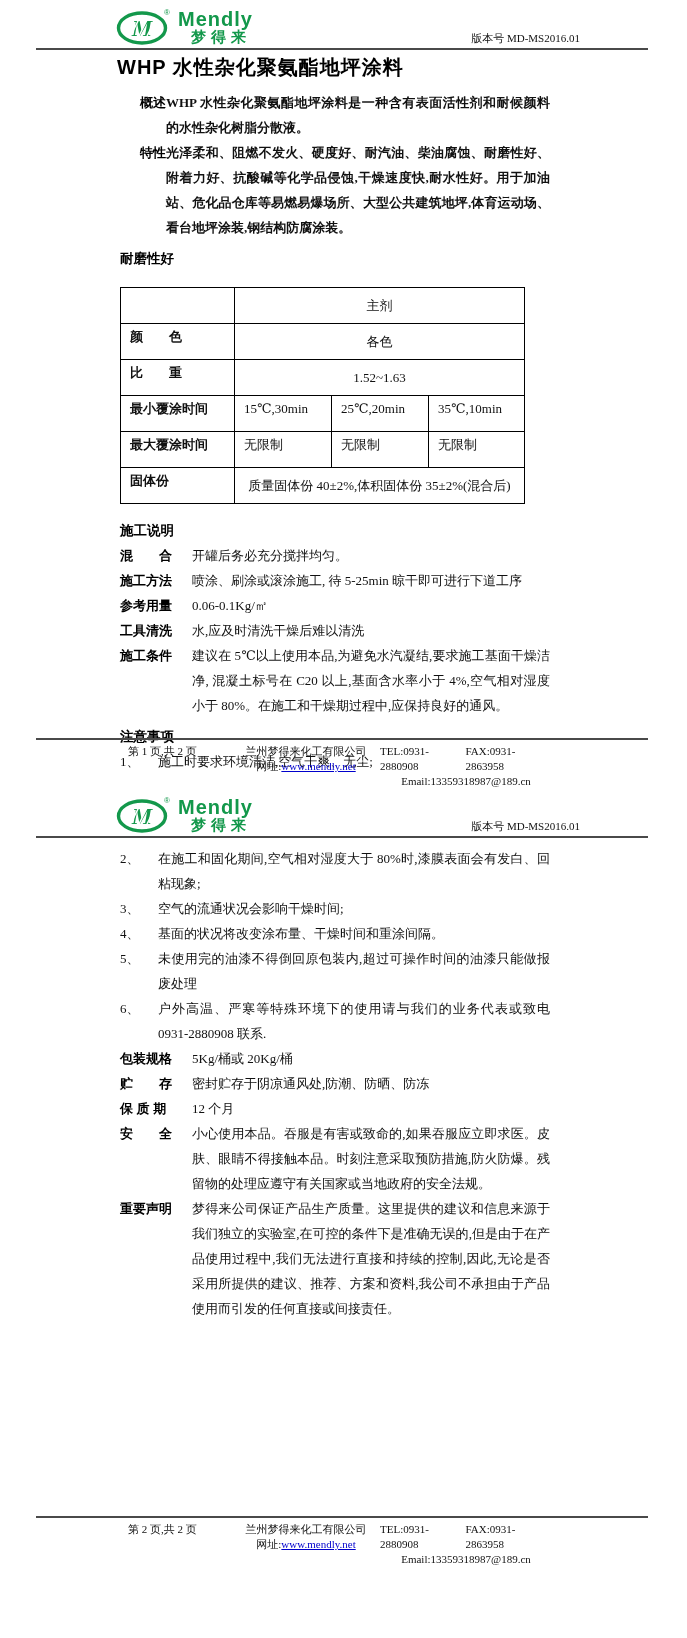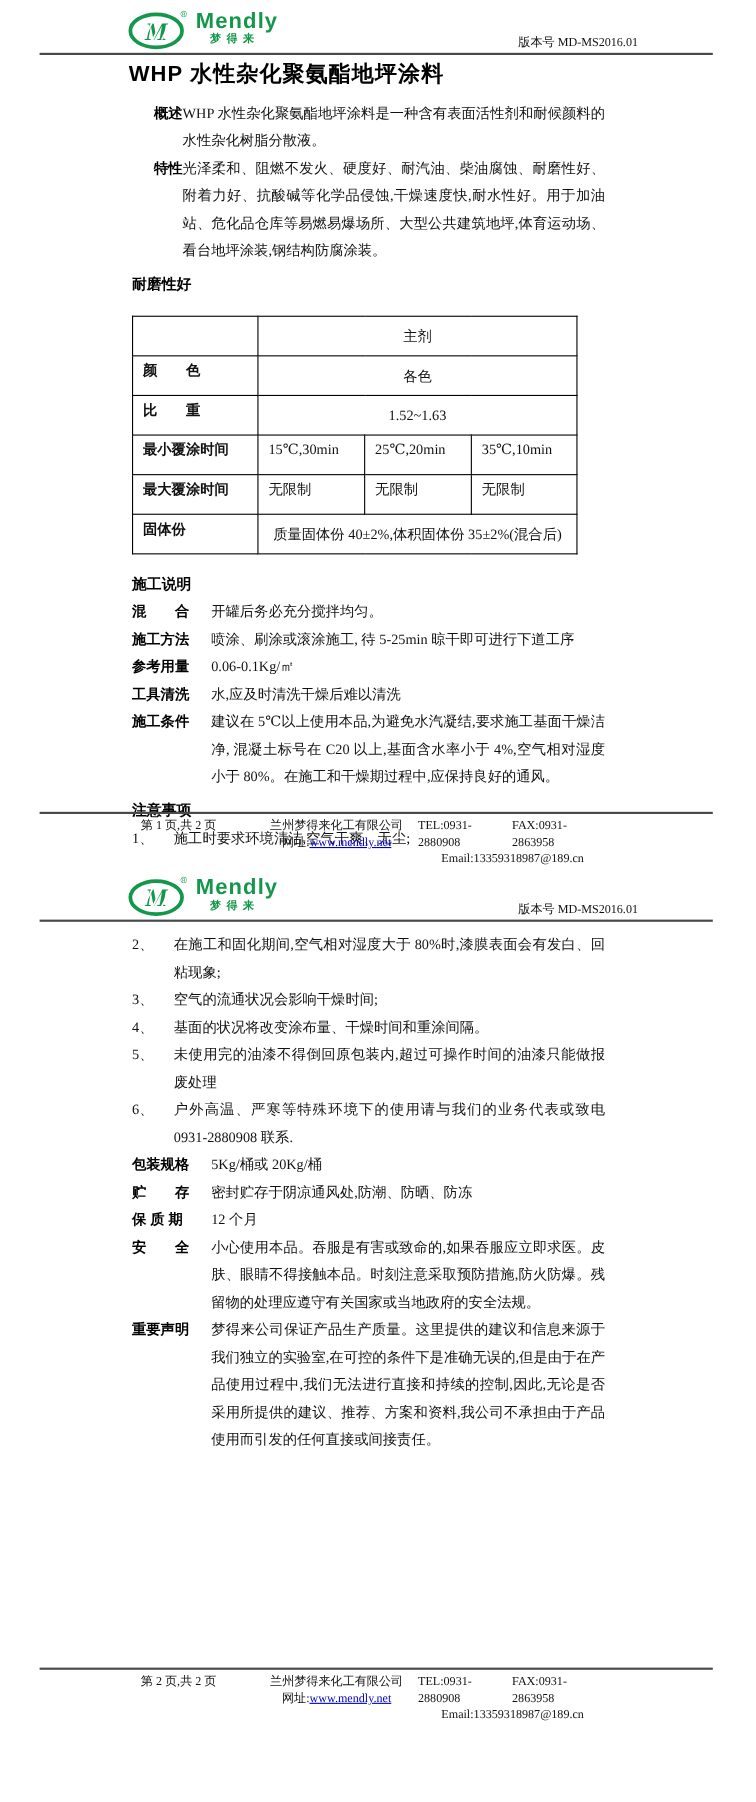--- a/index.html
+++ b/index.html
@@ -11,22 +11,22 @@
   .page { position:absolute; left:0; width:687px; }
   #page1 { top:0; height:780px; }
   #page2 { top:780px; height:858px; }
 
   
   .logo { position:absolute; left:116px; top:6px; display:flex; gap:4px; }
   #page2 .logo { top:14px; }
   .logo-text { display:flex; flex-direction:column; margin-top:3px; }
   .logo-name { font-family:"Liberation Sans",sans-serif; font-weight:bold;
                font-size:20px; line-height:20px; color:var(--brand); letter-spacing:1px; }
-  .logo-cn   { font-family:Liberation Mono, monospace; font-weight:bold;
-               font-size:10px; line-height:16px; color:var(--brand);
+  .logo-cn   { font-family:Liberation Sans, sans-serif; font-weight:bold;
+               font-size:15px; line-height:16px; color:var(--brand);
                letter-spacing:5px; margin-left:13px; }
   .version { position:absolute; top:31px; right:107px; font-size:11px; }
   #page2 .version { top:39px; }
   .hrule { position:absolute; top:48px; left:36px; right:39px;
            border-top:2px solid #4a4a4a; height:0; }
   #page2 .hrule { top:56px; }
 
   
   .title { position:absolute; top:54px; left:117px; margin:0;
            font-family:"Liberation Sans",sans-serif; font-size:20px;
@@ -37,21 +37,21 @@
 
   .heading { font-family:"Liberation Sans",sans-serif; font-size:13.5px;
              font-weight:bold; line-height:25px; margin:0; color:#000; }
   .h-tech { margin-top:6px; }
   .h-cons { margin-top:14px; }
   .h-note { margin-top:6px; }
 
   .sec-row { display:flex; line-height:25px; }
   .sec-lbl { flex:0 0 46px; font-family:"Liberation Sans",sans-serif;
              font-weight:bold; color:#000;text-align:right; }
-  .sec-txt { flex:1; text-align:justify; }
+  .sec-txt { flex:1; text-align:justify;font-weight:bold; }
 
   table.spec { border-collapse:collapse; table-layout:fixed; width:404px;
                margin-top:16px; }
   table.spec td { border:1px solid #000; height:25px; font-size:13px;
                   padding:0 0 10px 9px; overflow:hidden; white-space:nowrap; }
   table.spec td.lbl { font-family:"Liberation Sans",sans-serif; font-weight:bold; }
   table.spec td.ctr { text-align:center; padding:0; }
 
   .crow { display:flex; line-height:25px; }
   .clbl { flex:0 0 72px; font-family:"Liberation Sans",sans-serif;

